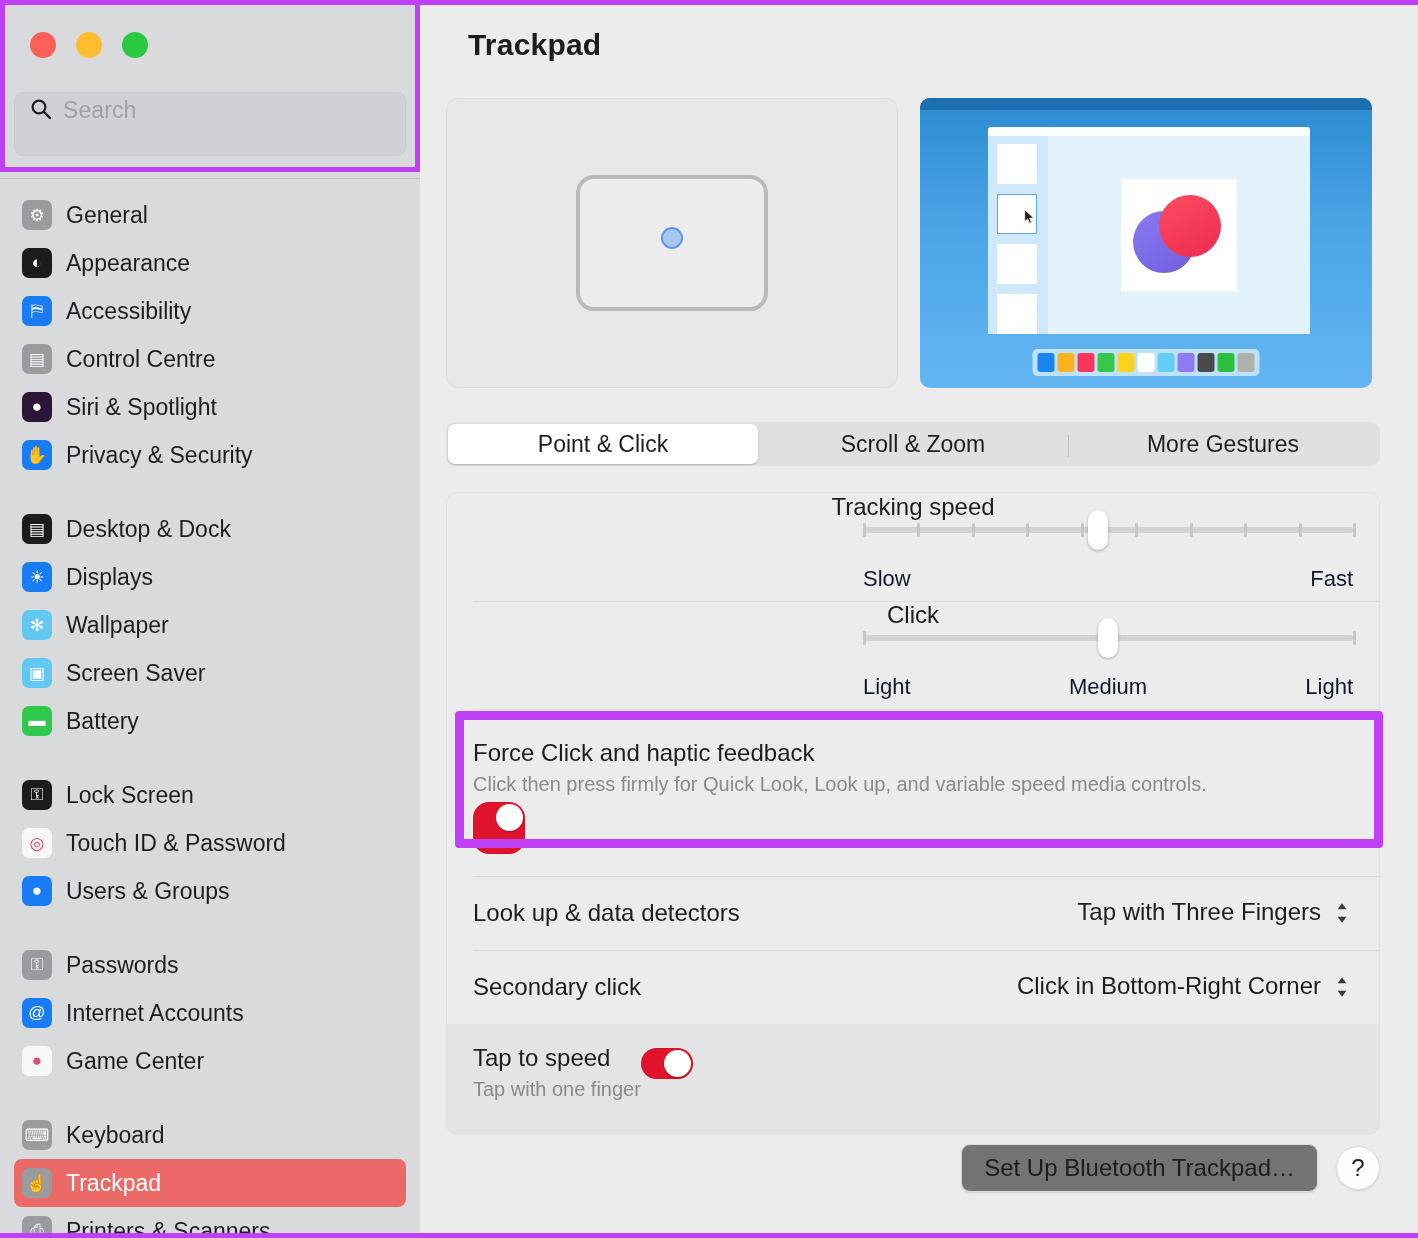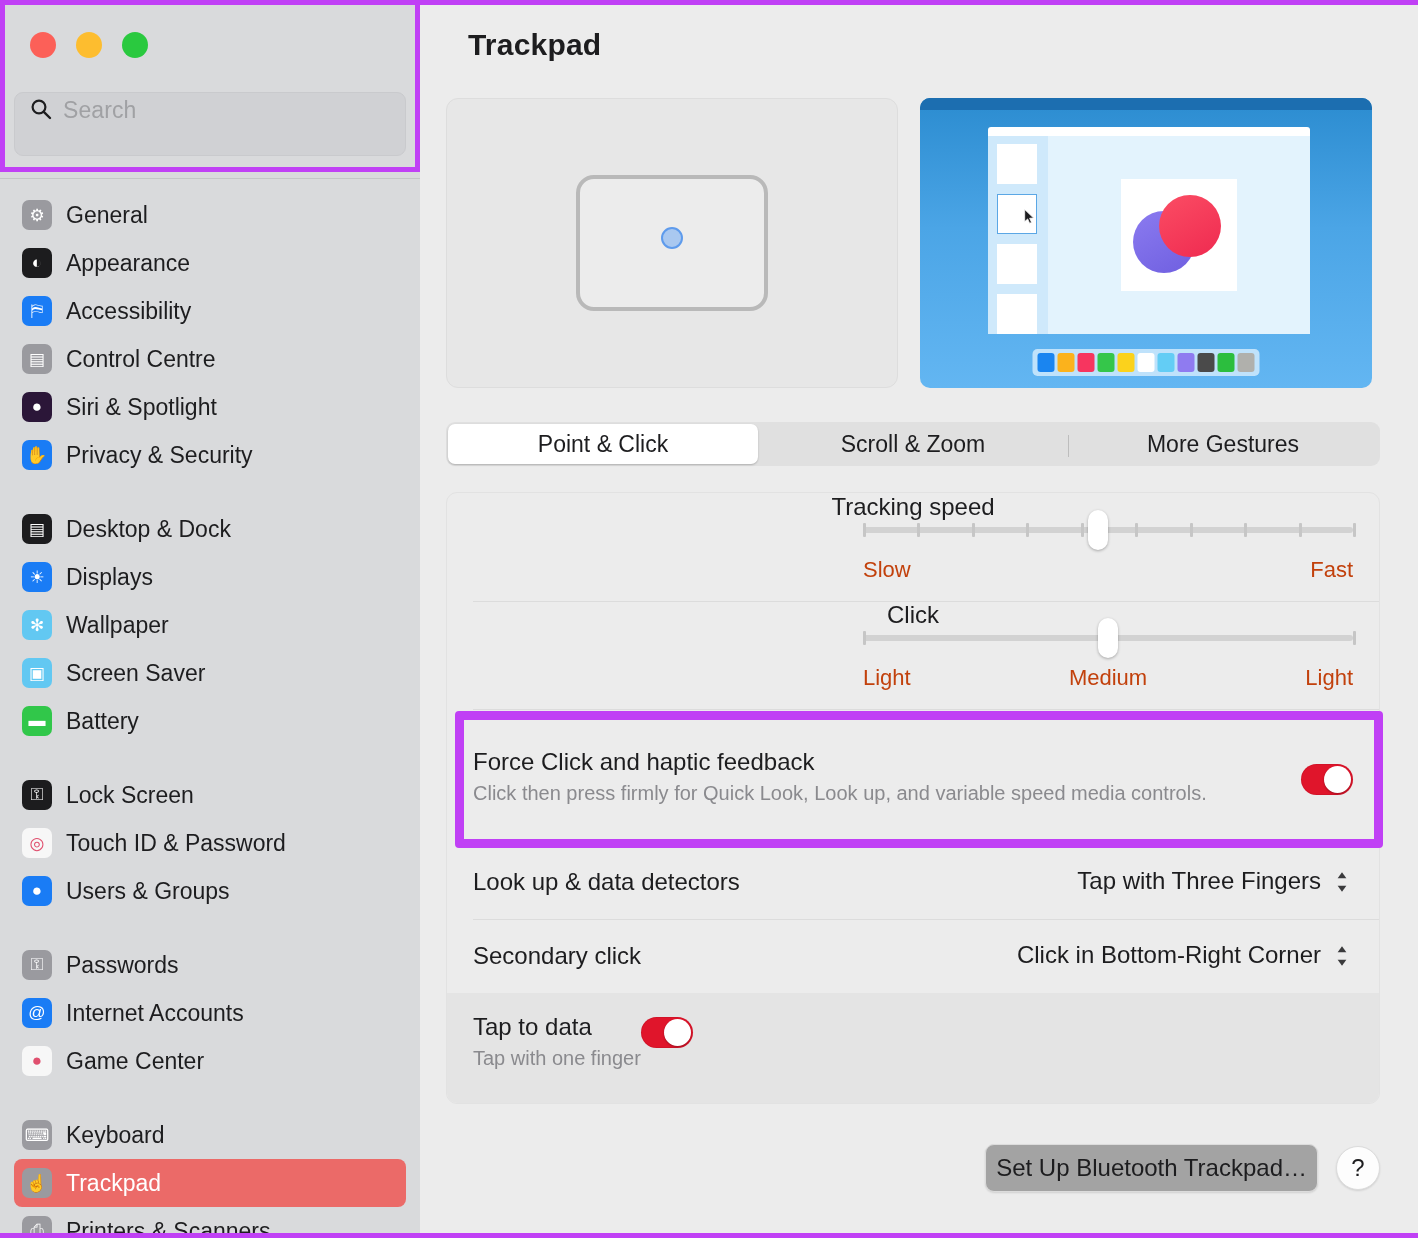--- a/index.html
+++ b/index.html
@@ -248,26 +248,26 @@
   }
   .thumb {
     position: absolute; top: -17px;
     width: 20px; height: 40px; border-radius: 10px;
     background: #ffffff;
     box-shadow: 0 1px 3px rgba(0,0,0,.3);
     transform: translateX(-50%);
   }
   .slider-labels {
     display: flex; justify-content: space-between;
-    margin-top: 24px; font-size: 22px; color: #c2410c;
+    margin-top: 33px; font-size: 22px; color: #0f172a;
   }
   .slider-labels.three { justify-content: space-between; }
 
-  .toggle-row { min-height: 136px; padding-top: 22px; padding-bottom: 22px;
-    align-items: center; }
+  .toggle-row { min-height: 136px; padding-top: 30px; padding-bottom: 22px;
+    align-items: flex-start; flex-direction: column; }
   .toggle-row .texts { flex: 1; padding-right: 30px; }
   .toggle {
     width: 52px; height: 31px; border-radius: 16px;
     background: #e0152b; position: relative; flex: 0 0 52px;
     margin-top: 4px;
     box-shadow: inset 0 0 0 1px rgba(0,0,0,.06);
   }
   .toggle .knob {
     position: absolute; right: 2px; top: 2px;
     width: 27px; height: 27px; border-radius: 50%;
@@ -291,22 +291,22 @@
     align-items: flex-start; background: #e4e4e4; }
 
   
   .footer {
     margin-top: auto;
     display: flex; justify-content: flex-end; align-items: center;
     gap: 18px;
     padding: 0 38px 46px 0;
   }
   .btn {
-    height: 48px; padding: 0 10px;
-    background: #a3a3a3; border: 1px solid #dcdcdc;
+    height: 48px; padding: 0 22px;
+    background: #737373; border: 1px solid #dcdcdc;
     border-radius: 9px;
     font-size: 24px; color: #1d1d1f;
     display: flex; align-items: center;
     box-shadow: 0 1px 2px rgba(0,0,0,.12);
   }
   .help-btn {
     width: 44px; height: 44px; border-radius: 50%;
     background: #fdfdfd; border: 1px solid #dcdcdc;
     display: flex; align-items: center; justify-content: center;
     font-size: 24px; color: #1d1d1f;
@@ -576,21 +576,21 @@
             <svg viewBox="0 0 14 22" width="16" height="24">
               <path d="M7 2 L11 7.5 L3 7.5 Z" fill="#3a3a3c"></path>
               <path d="M7 20 L11 14.5 L3 14.5 Z" fill="#3a3a3c"></path>
             </svg>
           </span>
         </div>
       </div>
 
       <div class="row tap-row">
         <div class="texts">
-          <div class="row-label">Tap to data</div>
+          <div class="row-label">Tap to speed</div>
           <div class="row-sub">Tap with one finger</div>
         </div>
         <div class="toggle">
           <div class="knob"></div>
         </div>
       </div>
 
     </div>
 
     <div class="footer">

